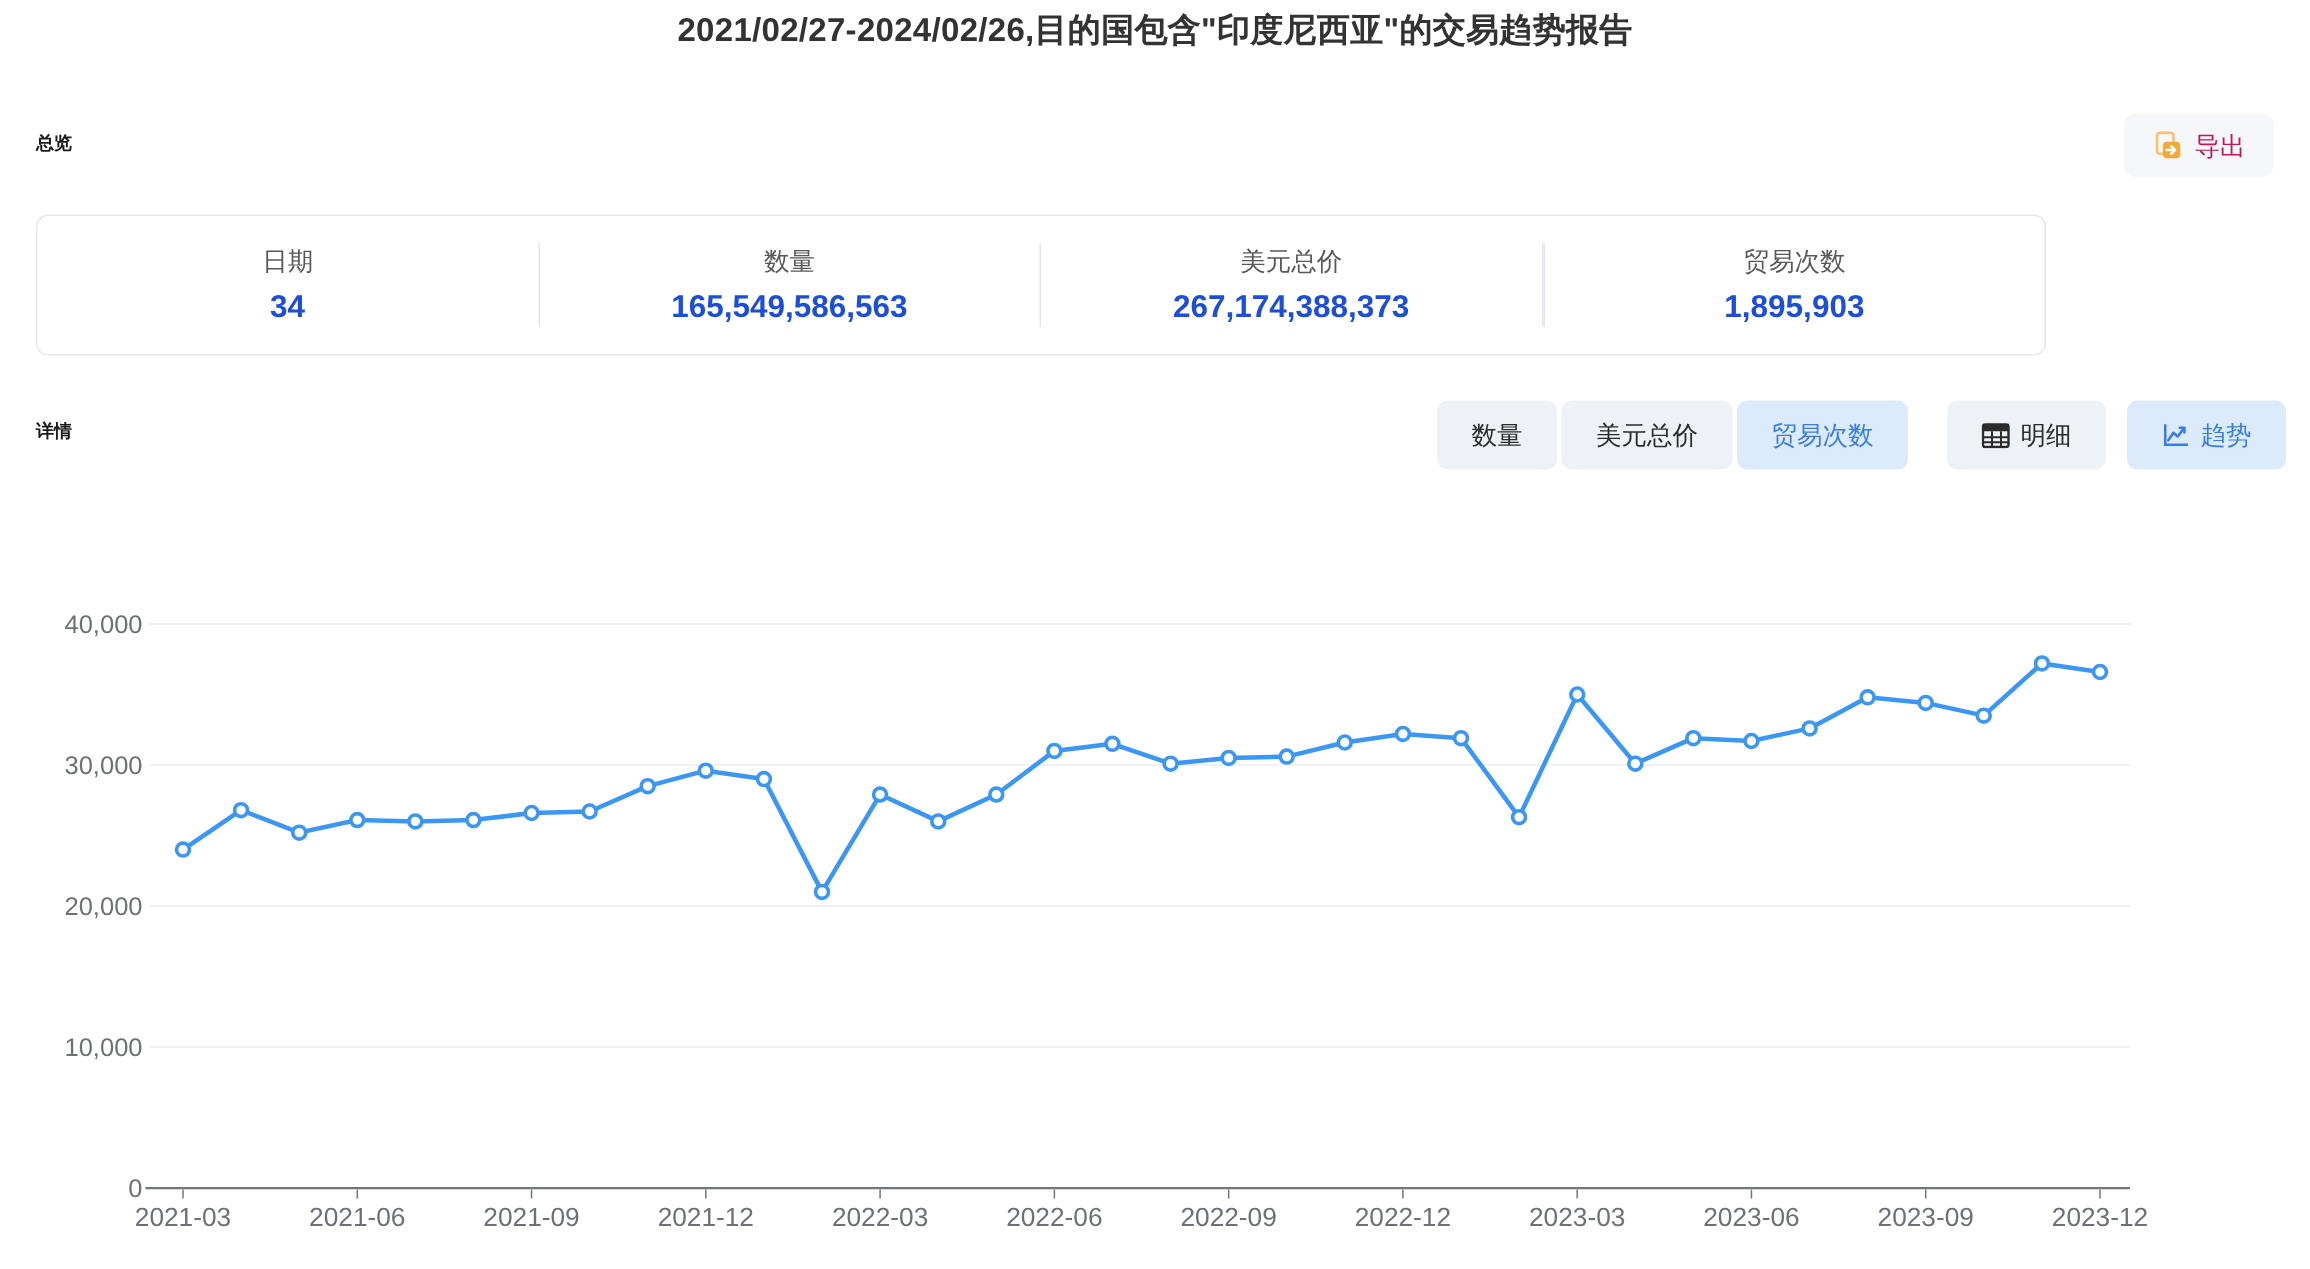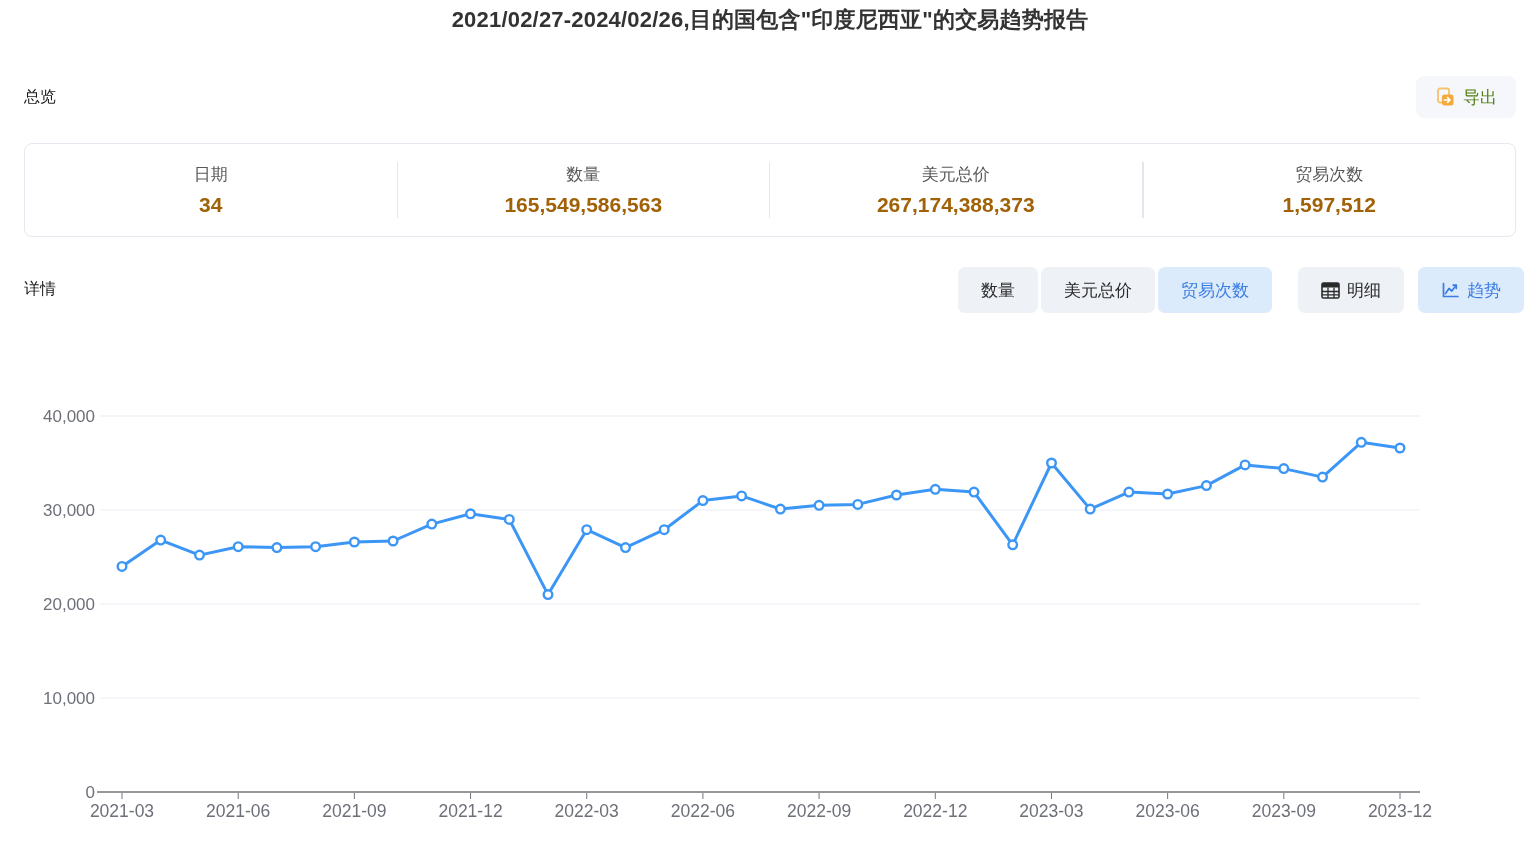--- a/index.html
+++ b/index.html
@@ -14,45 +14,45 @@
 
   .report-title {
     position: absolute; top: 5px; left: 0; width: 100%;
     text-align: center;
     font-size: 22px; font-weight: 600; color: #333;
     letter-spacing: 0.2px;
   }
 
   .section-heading {
     position: absolute; left: 24px;
-    font-size: 16px; font-weight: normal; color: #1a1a1a;
+    font-size: 12px; font-weight: bold; color: #1a1a1a;
   }
   .overview-heading { top: 87px; }
   .details-heading  { top: 279px; }
 
   .export-button {
     position: absolute; top: 76px; right: 24px;
     height: 42px; padding: 0 19px;
     display: flex; align-items: center; gap: 8px;
     background: #f5f7fb; border: none; border-radius: 8px;
-    font-size: 17px; color: #4d7c0f; cursor: pointer;
+    font-size: 17px; color: #be185d; cursor: pointer;
     font-family: inherit;
   }
 
   .stats-panel {
     position: absolute; top: 143px; left: 24px;
-    width: 1492px; height: 94px;
+    width: 1340px; height: 94px;
     border: 1px solid #e5e8ee; border-radius: 8px;
     background: #fff;
     display: flex; align-items: stretch;
   }
   .stat-col { flex: 1 1 0; display: flex; flex-direction: column; align-items: center; justify-content: center; gap: 7px; }
   .stat-divider { width: 1px; background: #e3e6ec; align-self: center; height: 56px; }
   .stat-label { font-size: 17px; color: #595959; }
-  .stat-value { font-size: 21px; font-weight: bold; color: #a16207; }
+  .stat-value { font-size: 21px; font-weight: bold; color: #1d4ed8; }
 
   .tabs-row {
     position: absolute; top: 267px; right: 16px;
     display: flex; align-items: center;
   }
   .tab-btn {
     height: 46px; padding: 0 23px;
     display: flex; align-items: center; gap: 7px;
     background: #eef1f6; border: none; border-radius: 7px;
     font-size: 17px; color: #2b2b2b; cursor: pointer;
@@ -98,21 +98,21 @@
     </div>
     <div class="stat-divider"></div>
     <div class="stat-col">
       <div class="stat-label">美元总价</div>
       <div class="stat-value">267,174,388,373</div>
     </div>
     <div class="stat-divider"></div>
     <div class="stat-divider"></div>
     <div class="stat-col">
       <div class="stat-label">贸易次数</div>
-      <div class="stat-value">1,597,512</div>
+      <div class="stat-value">1,895,903</div>
     </div>
   </div>
 
   <div class="section-heading details-heading">详情</div>
 
   <div class="tabs-row">
     <div class="metric-group">
       <button class="tab-btn">
         <span>数量</span>
       </button>

